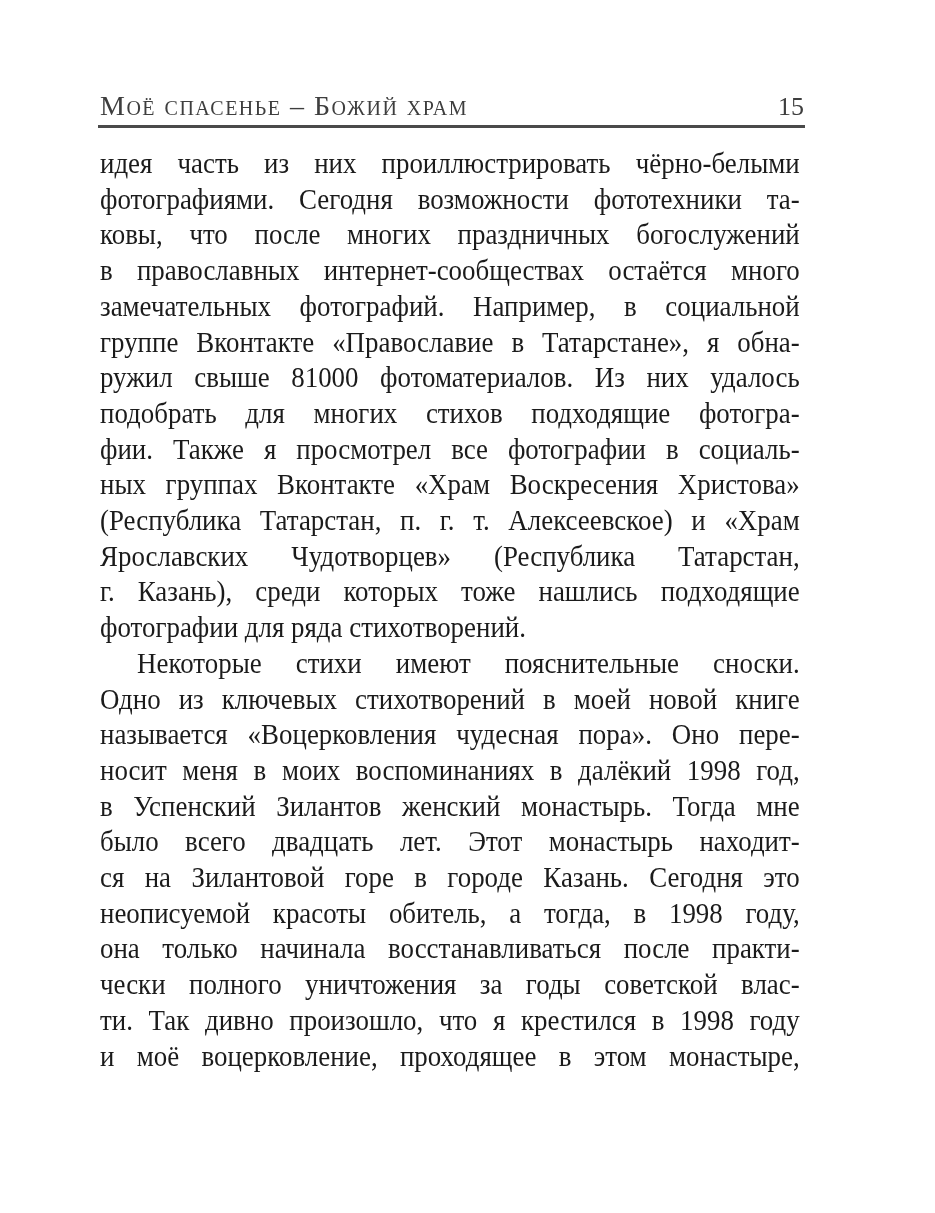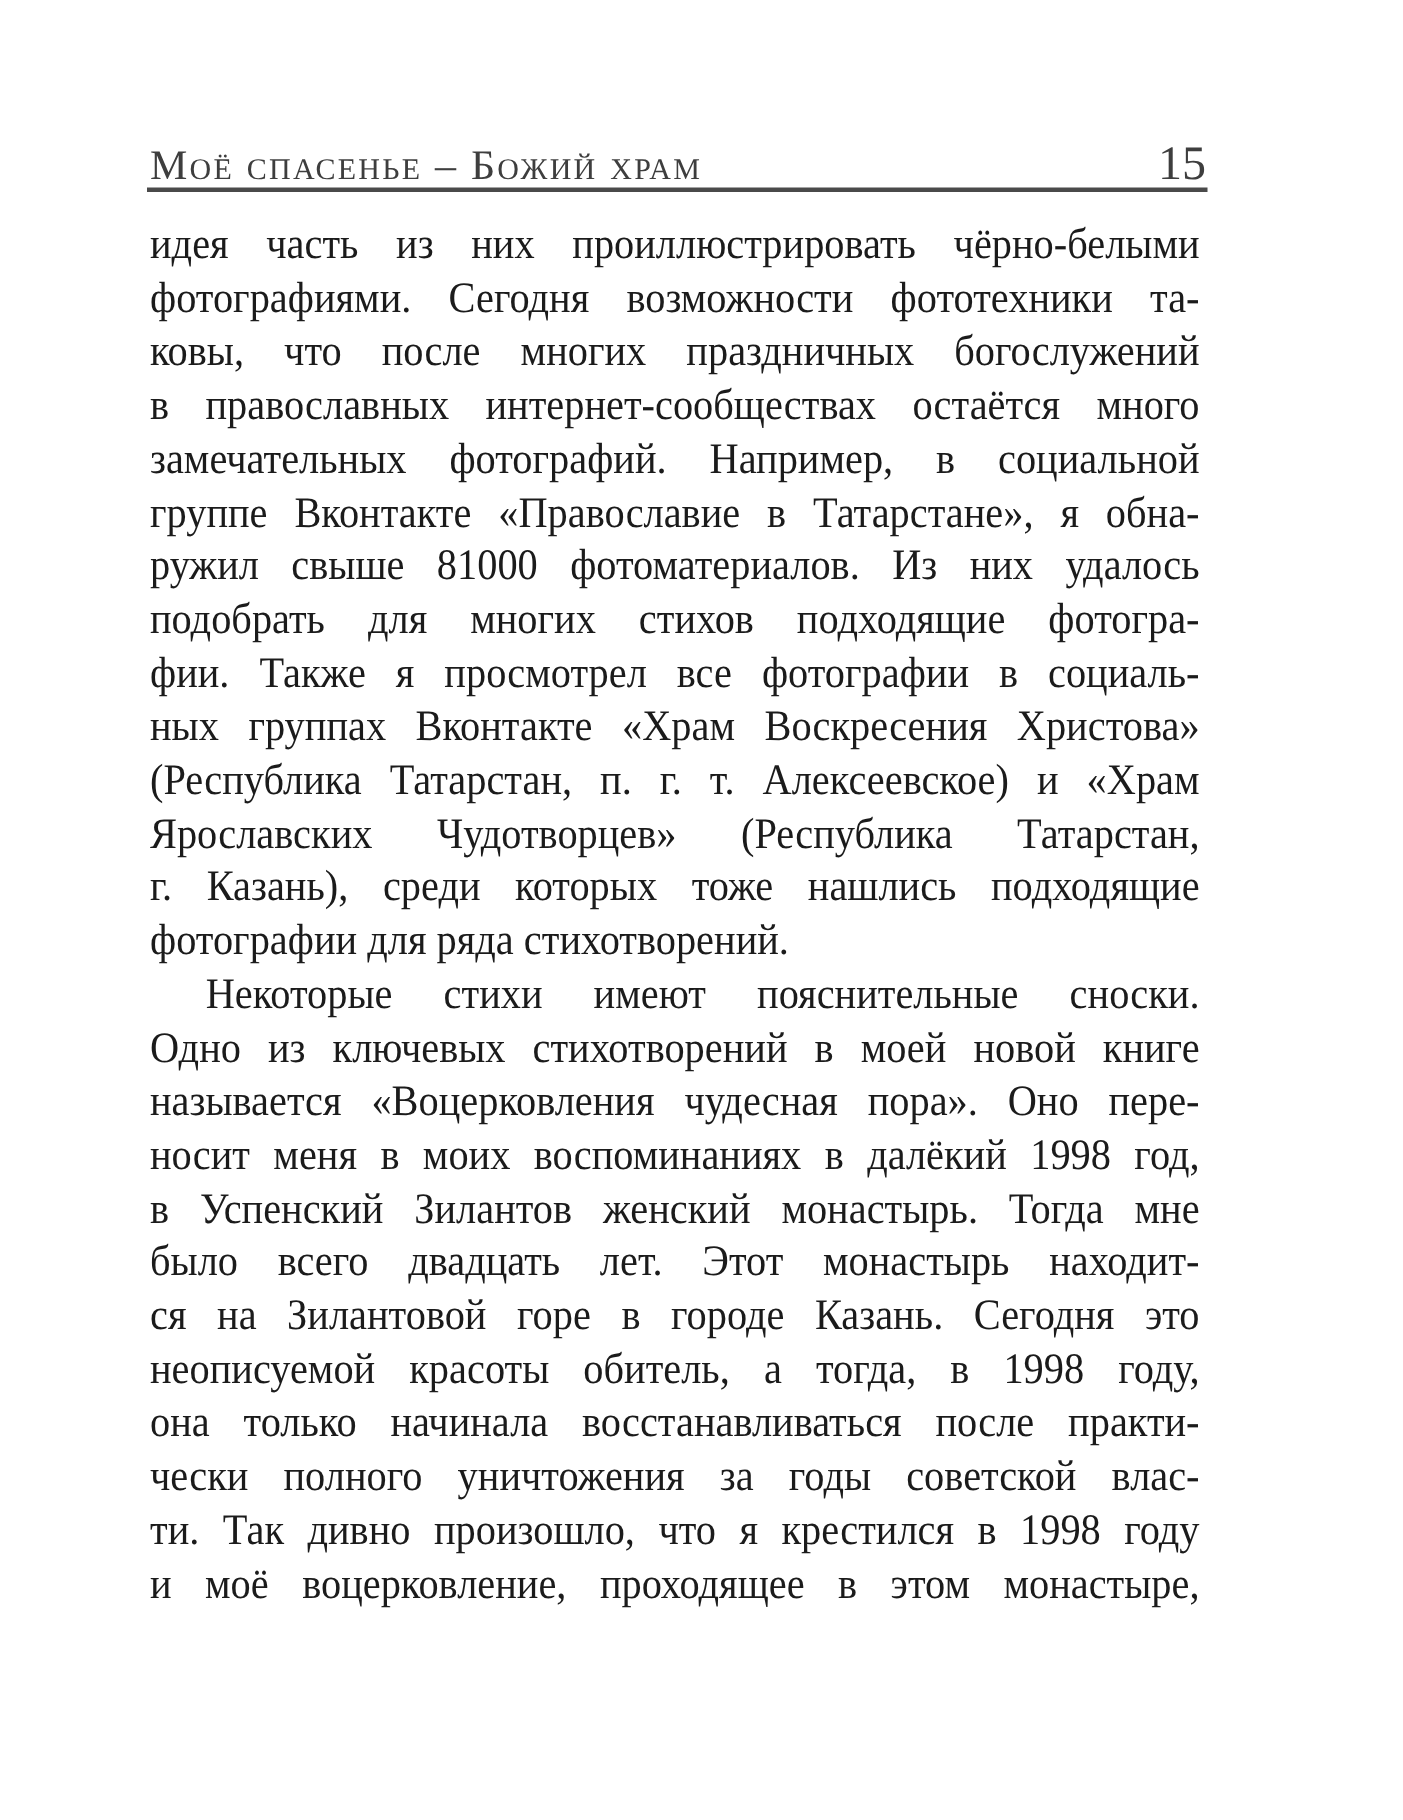--- a/index.html
+++ b/index.html
@@ -29,21 +29,21 @@
     align-items: baseline;
   }
   .running-title {
     font-variant: small-caps;
     font-size: 28px;
     letter-spacing: 1.5px;
     color: var(--header-ink, #3e3e3e);
     white-space: nowrap;
   }
   .page-number {
-    font-size: 32px;
+    font-size: 26px;
     color: var(--header-ink, #3e3e3e);
   }
   .header-rule {
     position: absolute;
     left: 98px;
     top: 125px;
     width: 707px;
     height: 3px;
     background: var(--rule-ink, #4a4a4a);
   }

